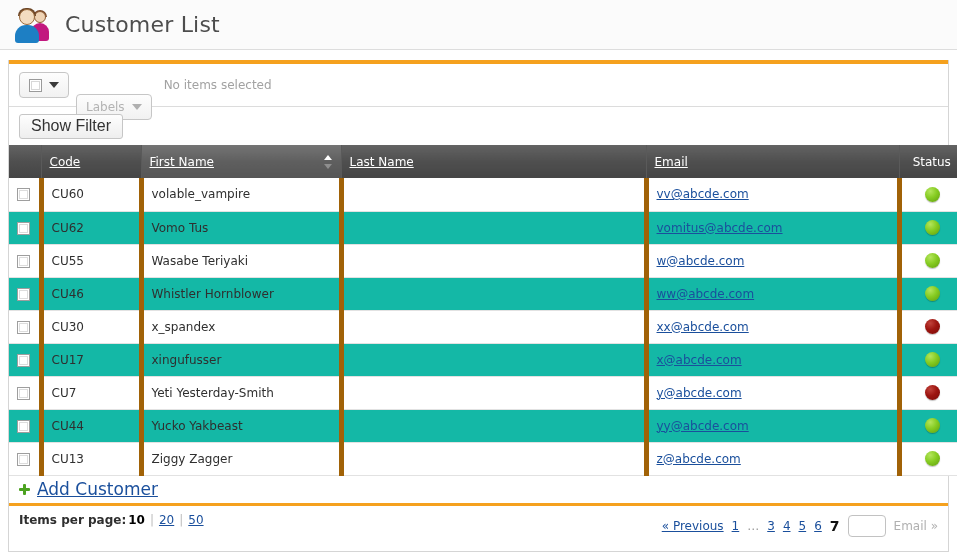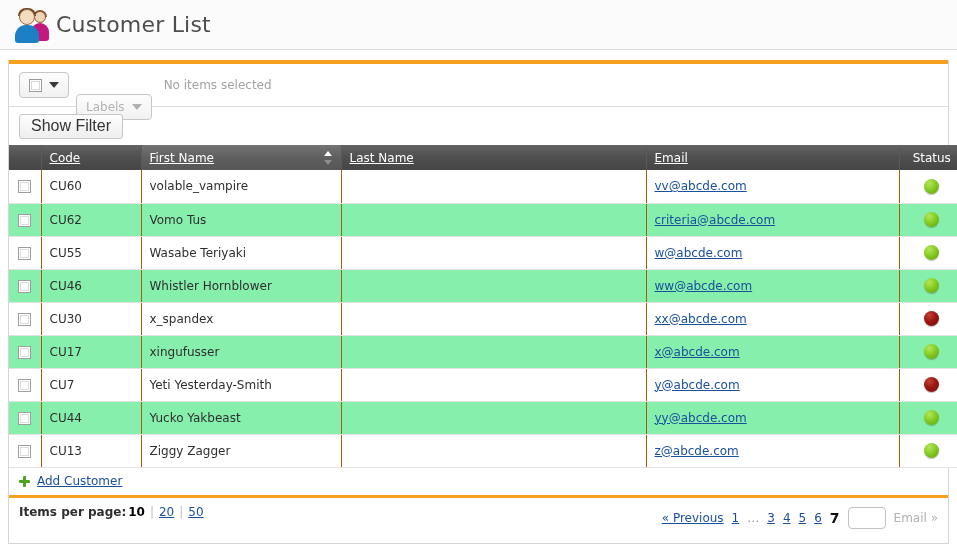--- a/index.html
+++ b/index.html
@@ -89,21 +89,21 @@
   .person-front .body {
     position: absolute;
     left: 0; top: 16px;
     width: 24px; height: 18px;
     border-radius: 11px 11px 3px 3px;
     background: #1d7fc4;
   }
   .page-title {
     font-size: 22px;
     color: #4d4d4d;
-    margin-left: 4px;
+    margin-left: 13px;
     font-weight: normal;
     letter-spacing: 0.2px;
     white-space: nowrap;
   }
 
   
   .panel {
     margin: 10px 8px 0 8px;
     border: 1px solid #d5d5d5;
     border-top: none;
@@ -195,21 +195,21 @@
     box-sizing: border-box;
   }
 
   
   table.grid {
     width: 100%;
     border-collapse: collapse;
     table-layout: fixed;
   }
   table.grid thead th {
-    height: 25px;
+    height: 33px;
     background: linear-gradient(to bottom, #636363 0%, #4f4f4f 50%, #454545 100%);
     color: #ffffff;
     font-weight: normal;
     font-size: 12px;
     text-align: left;
     padding: 0 8px;
     border-right: 1px solid #5a5a5a;
     box-sizing: border-box;
     position: relative;
     vertical-align: middle;
@@ -248,30 +248,30 @@
     width: 0; height: 0;
     border-left: 4.5px solid transparent;
     border-right: 4.5px solid transparent;
     border-top: 5px solid #8e8e8e;
   }
 
   table.grid tbody td {
     height: 33px;
     padding: 0 8px;
     border-bottom: 1px solid #e2e2e2;
-    border-right: 1px solid #a16207;
+    border-right: 5px solid #a16207;
     font-size: 12px;
     color: #2f2f2f;
     box-sizing: border-box;
     vertical-align: middle;
     overflow: hidden;
     white-space: nowrap;
   }
   table.grid tbody tr.odd td  { background: #ffffff; }
-  table.grid tbody tr.even td { background: #86efac; }
+  table.grid tbody tr.even td { background: #14b8a6; }
   table.grid tbody td.cell-check {
     width: 32px;
     text-align: center;
     padding: 0;
   }
   table.grid tbody td.cell-status {
     text-align: center;
     border-right: none;
   }
   .row-checkbox {
@@ -326,21 +326,21 @@
     content: "";
     position: absolute;
     background: #4ca221;
     border-radius: 1px;
   }
   .plus-icon::before { left: 4px; top: 0; width: 3px; height: 11px; }
   .plus-icon::after  { left: 0; top: 4px; width: 11px; height: 3px; }
   a.add-link {
     color: #1a4f9c;
     text-decoration: underline;
-    font-size: 12px;
+    font-size: 17px;
     cursor: pointer;
   }
 
   
   .footer {
     border-top: 3px solid #f5a11e;
     display: flex;
     align-items: flex-start;
     justify-content: space-between;
     padding: 6px 10px 0 10px;
@@ -456,21 +456,21 @@
         <td>volable_vampire</td>
         <td></td>
         <td><a class="email-link">vv@abcde.com</a></td>
         <td class="cell-status"><span class="status-dot green"></span></td>
       </tr>
       <tr class="even">
         <td class="cell-check"><span class="row-checkbox"></span></td>
         <td>CU62</td>
         <td>Vomo Tus</td>
         <td></td>
-        <td><a class="email-link">criteria@abcde.com</a></td>
+        <td><a class="email-link">vomitus@abcde.com</a></td>
         <td class="cell-status"><span class="status-dot green"></span></td>
       </tr>
       <tr class="odd">
         <td class="cell-check"><span class="row-checkbox"></span></td>
         <td>CU55</td>
         <td>Wasabe Teriyaki</td>
         <td></td>
         <td><a class="email-link">w@abcde.com</a></td>
         <td class="cell-status"><span class="status-dot green"></span></td>
       </tr>

